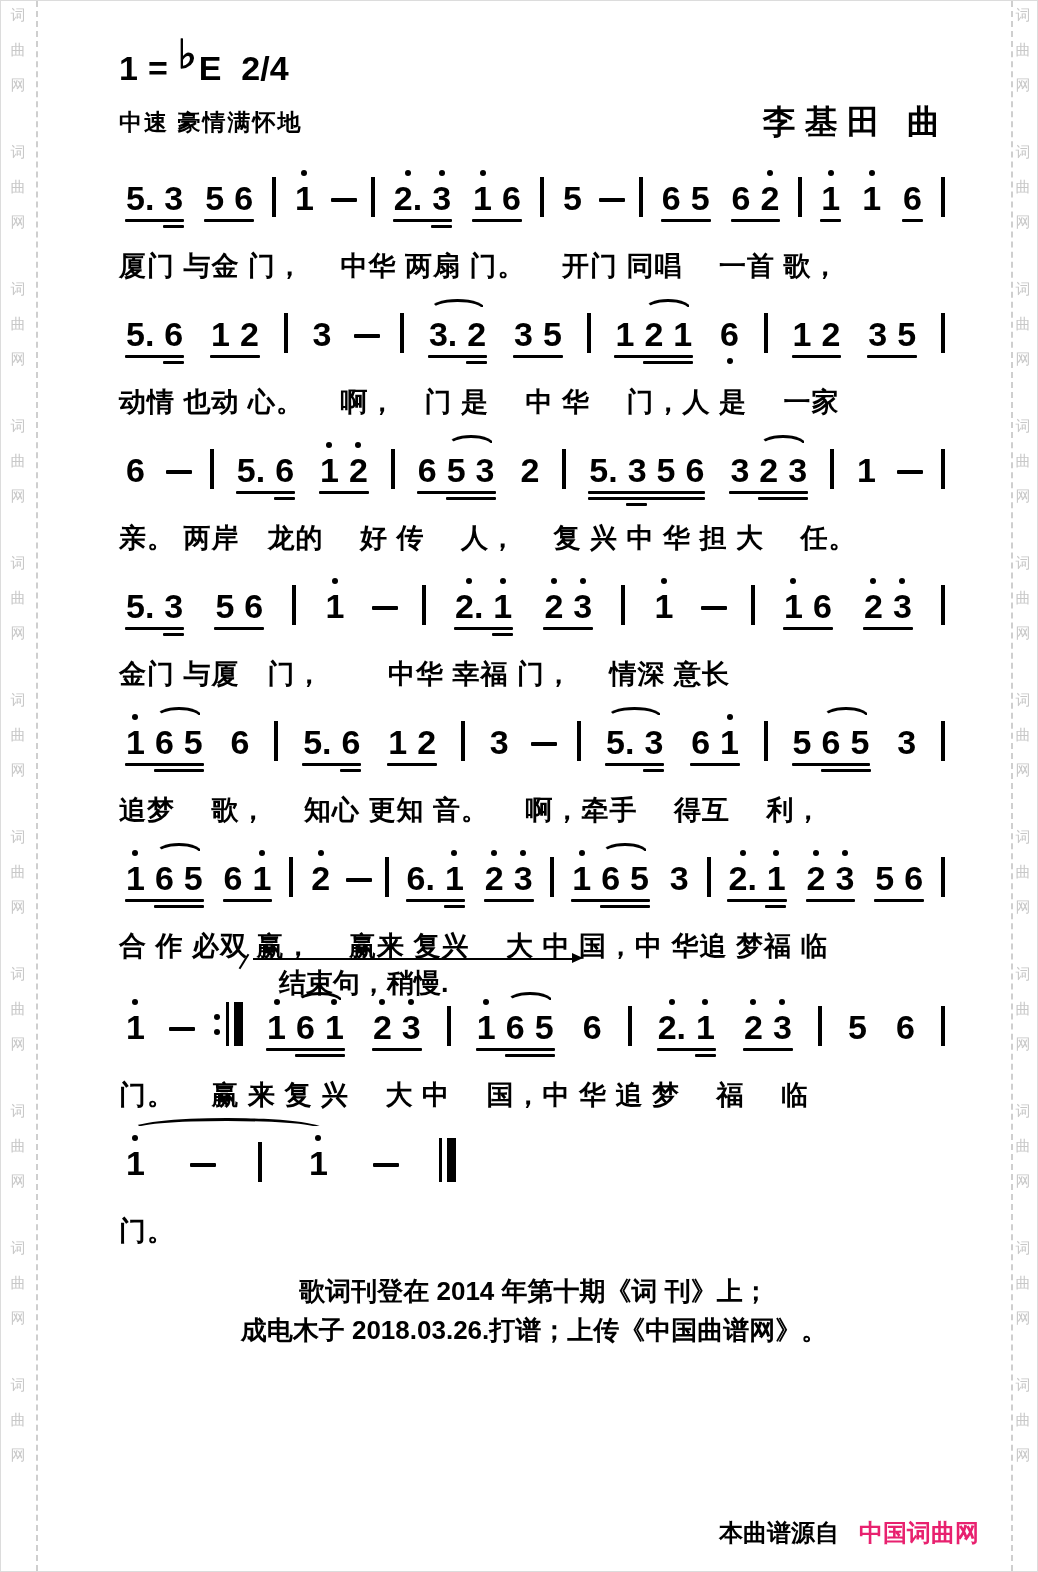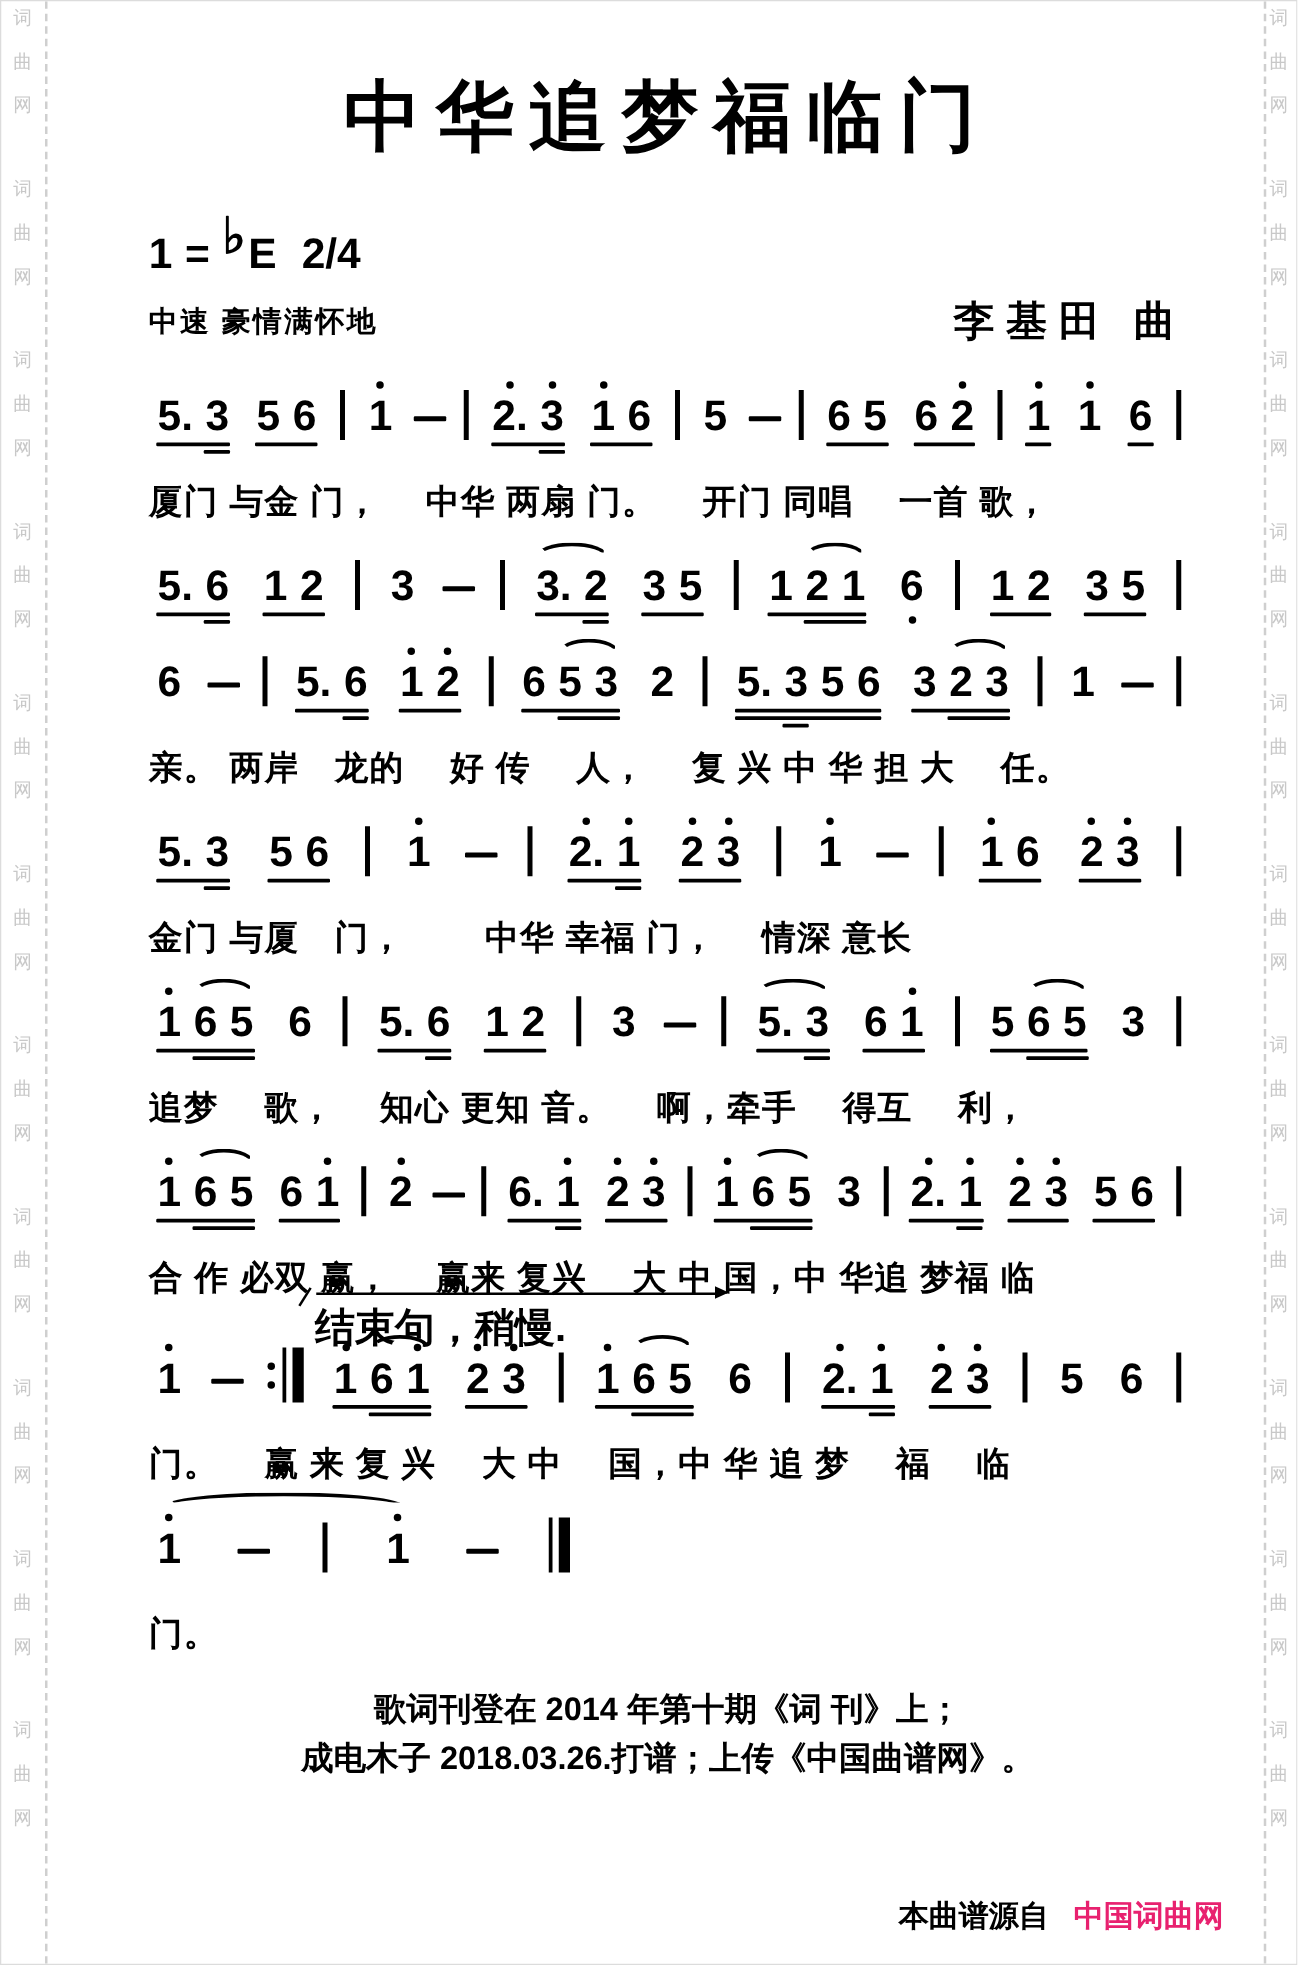--- a/index.html
+++ b/index.html
@@ -53,21 +53,21 @@
   .rep .rdots { display:flex; flex-direction:column; gap:9px; margin-right:6px; }
   .rep .rdots i { width:6px; height:6px; background:#000; border-radius:50%; }
   .rep .thin { width:3px; height:44px; background:#000; margin-right:5px; }
   .rep .thick { width:9px; height:44px; background:#000; }
 
   
   .annot { position:absolute; top:-42px; left:120px; width:340px; height:40px; }
   .annot-line { position:absolute; top:0; left:14px; right:6px; border-top:2px solid #000; }
   .annot-tick { position:absolute; top:-5px; left:4px; width:2px; height:17px; background:#000; transform:rotate(32deg); }
   .annot-arrow { position:absolute; right:-4px; top:-5px; width:0; height:0; border-left:11px solid #000; border-top:5px solid transparent; border-bottom:5px solid transparent; }
-  .annot-label { position:absolute; top:7px; left:13px; font-size:32px; font-weight:bold; white-space:pre; }
+  .annot-label { position:absolute; top:7px; left:40px; font-size:27px; font-weight:bold; white-space:pre; }
 
   
   .footer { margin-top:14px; text-align:center; font-size:26px; font-weight:bold; line-height:1.5; }
   .credit { position:absolute; right:58px; bottom:22px; font-size:24px; font-weight:bold; }
   .credit .brand { margin-left:20px; }
 </style>
 </head>
 <body>
 
 <div class="page">
@@ -160,21 +160,20 @@
       <div class="wmc" style="color: rgb(200, 200, 200);">曲</div>
       <div class="wmc" style="color: rgb(200, 200, 200);">网</div>
       <div class="wmgap"></div>
       <div class="wmc" style="color: rgb(200, 200, 200);">词</div>
       <div class="wmc" style="color: rgb(200, 200, 200);">曲</div>
       <div class="wmc" style="color: rgb(200, 200, 200);">网</div>
       <div class="wmgap"></div>
     </div>
 
   <div class="content">
-    <h1 class="title">中华追梦福临门</h1>
 
     <div class="meta1">
       <div class="keysig">
         <span>1</span><span class="eq">=</span><span class="flat">♭</span><span>E</span><span class="meter">2/4</span>
       </div>
     </div>
 
     <div class="meta2">
       <div class="tempo">中速 豪情满怀地</div>
       <div class="credit-name">李基田 曲</div>
@@ -292,20 +291,21 @@
               <span class="note">2</span>
               <div class="ul" style="left: 4px; right: 4px; bottom: -5px;"></div>
             </div>
             <div class="grp">
               <span class="note">3</span>
               <span class="note">5</span>
               <div class="ul" style="left: 4px; right: 4px; bottom: -5px;"></div>
             </div>
             <div class="bar"></div>
           </div>
+          <div class="lrow">动情 也动 心。　 啊，　门 是　 中 华　 门，人 是　 一家</div>
         </div>
         <div class="mline">
           <div class="nrow">
             <div class="grp">
               <span class="note">6</span>
             </div>
             <div class="dash"></div>
             <div class="bar"></div>
             <div class="grp">
               <span class="note">5.</span>

